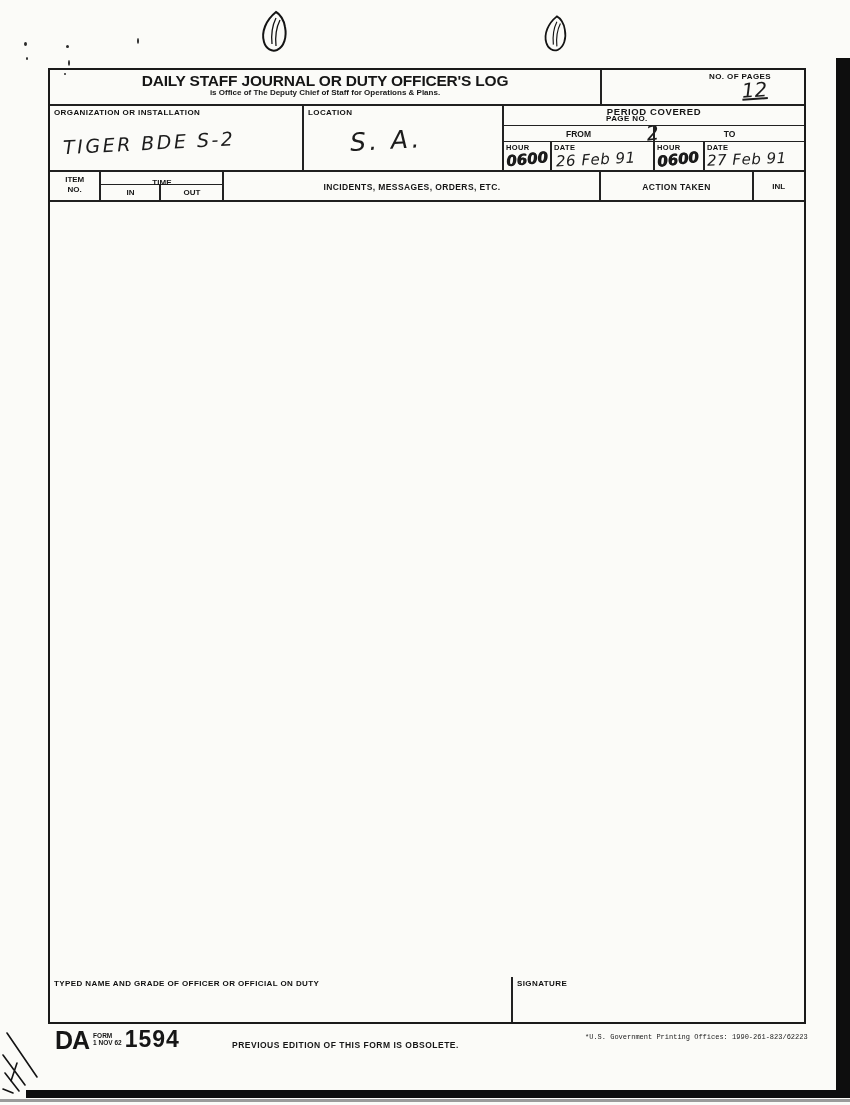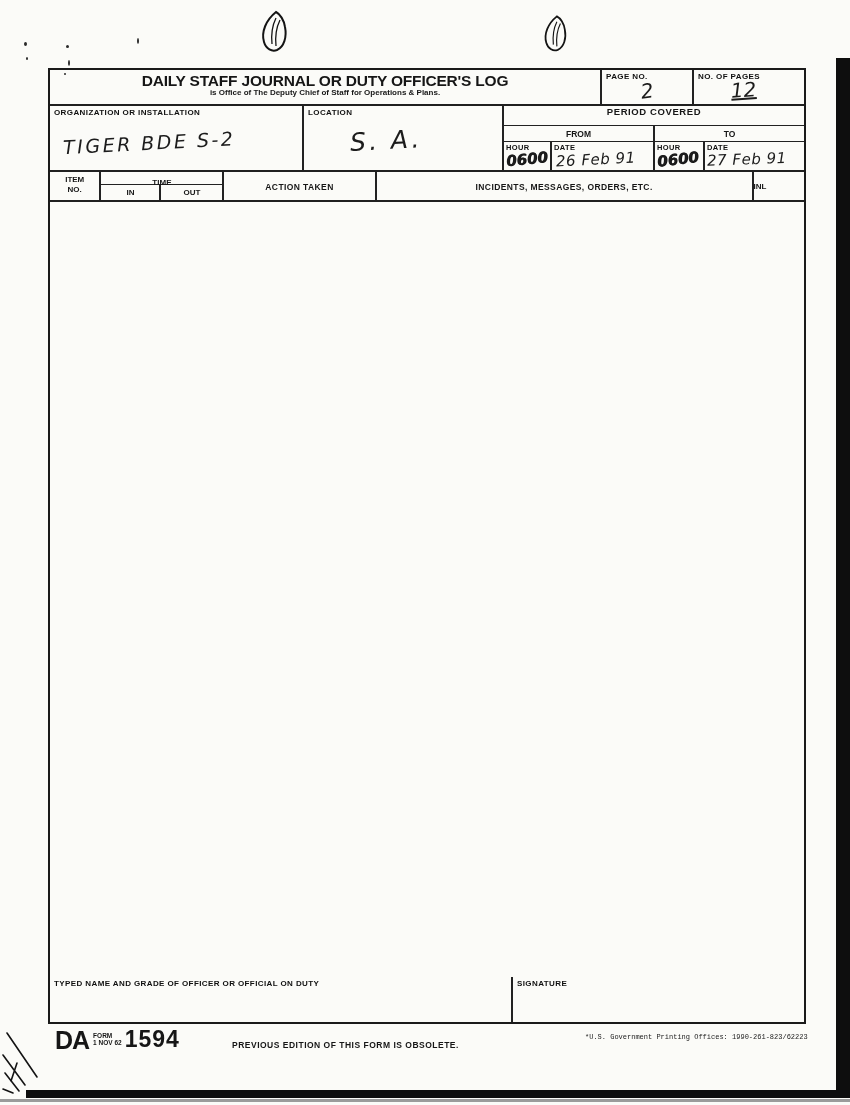--- a/index.html
+++ b/index.html
@@ -17,21 +17,21 @@
         border:2.5px solid #1a1a1a;box-sizing:content-box;background:transparent;}
   .hrow{display:flex;box-sizing:border-box;border-bottom:2px solid #202020;}
   .cell{box-sizing:border-box;border-right:2px solid #222;position:relative;overflow:visible;}
   .cell.last{border-right:none;}
   .lbl{font-size:8px;font-weight:700;letter-spacing:.4px;color:#101010;padding:2px 0 0 4px;}
   
   .title-row{height:36px;}
   .title-cell{width:552px;text-align:center;}
   .ttl{font-size:15.5px;font-weight:700;letter-spacing:-.2px;margin-top:3px;line-height:1.05;}
   .sub{font-size:8px;font-weight:700;line-height:1.1;color:#171717;}
-  .pageno-cell{width:92px;} .pages-cell{width:99px;}
+  .pageno-cell{width:103px;margin-top:42px;} .pages-cell{width:99px;}
   
   .org-row{height:66px;}
   .org-cell{width:254px;} .loc-cell{width:200px;} .period-cell{width:300px;padding:0!important;}
   .p-label{height:20px;border-bottom:1.5px solid #222;text-align:center;
            font-size:9.5px;font-weight:700;letter-spacing:.6px;box-sizing:border-box;}
   .p-fromto{display:flex;height:16px;border-bottom:1.5px solid #222;box-sizing:border-box;}
   .p-fromto div{box-sizing:border-box;text-align:center;font-size:8.5px;font-weight:700;padding-top:3px;}
   .p-from{width:151px;border-right:2px solid #222;} .p-to{width:149px;}
   .p-hd{display:flex;height:28.5px;}
   .p-hd .hd{box-sizing:border-box;border-right:2px solid #222;position:relative;}
@@ -40,21 +40,21 @@
   
   .thead{height:30px;}
   .c-itemno{width:53px;text-align:center;font-size:8px;font-weight:700;line-height:1.25;padding-top:3px;}
   .c-time{width:123px;padding:0!important;}
   .t-top{height:13px;border-bottom:1.5px solid #222;text-align:center;font-size:8px;font-weight:700;box-sizing:border-box;padding-top:6px;}
   .t-io{display:flex;height:15px;}
   .t-io div{box-sizing:border-box;font-size:8px;font-weight:700;text-align:center;padding-top:3px;}
   .t-in{width:61px;border-right:2px solid #222;} .t-out{width:62px;}
   .c-inc{width:389px;text-align:center;font-size:8.5px;font-weight:700;letter-spacing:.4px;padding-top:10px;}
   .c-act{width:157px;text-align:center;font-size:8.5px;font-weight:700;letter-spacing:.4px;padding-top:10px;}
-  .c-inl{width:52px;text-align:left;font-size:8px;font-weight:700;padding-top:10px;}
+  .c-inl{width:52px;text-align:center;font-size:8px;font-weight:700;padding-top:10px;}
   
   .tbody{height:775px;}
   
   .hw{font-family:"DejaVu Sans",sans-serif;font-style:italic;color:#1c1c1c;}
   
   .tfoot{height:45px;border-bottom:none;}
   .f-typed{width:463px;} .f-sig{width:291px;}
   
   .da-strip{position:absolute;left:55px;top:1028px;display:flex;align-items:flex-start;}
   .da-big{font-size:25px;font-weight:900;letter-spacing:-1px;line-height:1;}
@@ -147,22 +147,22 @@
         <div>ITEM</div>
         <div>NO.</div>
       </div>
       <div class="cell c-time">
         <div class="t-top">TIME</div>
         <div class="t-io">
           <div class="t-in">IN</div>
           <div class="t-out">OUT</div>
         </div>
       </div>
+      <div class="cell c-inc">INCIDENTS, MESSAGES, ORDERS, ETC.</div>
       <div class="cell c-act">ACTION TAKEN</div>
-      <div class="cell c-inc">INCIDENTS, MESSAGES, ORDERS, ETC.</div>
       <div class="cell c-inl last">INL</div>
     </div>
 
     <div class="tbody"></div>
 
     <div class="hrow tfoot">
       <div class="cell f-typed">
         <div class="lbl">TYPED NAME AND GRADE OF OFFICER OR OFFICIAL ON DUTY</div>
       </div>
       <div class="cell f-sig last">

